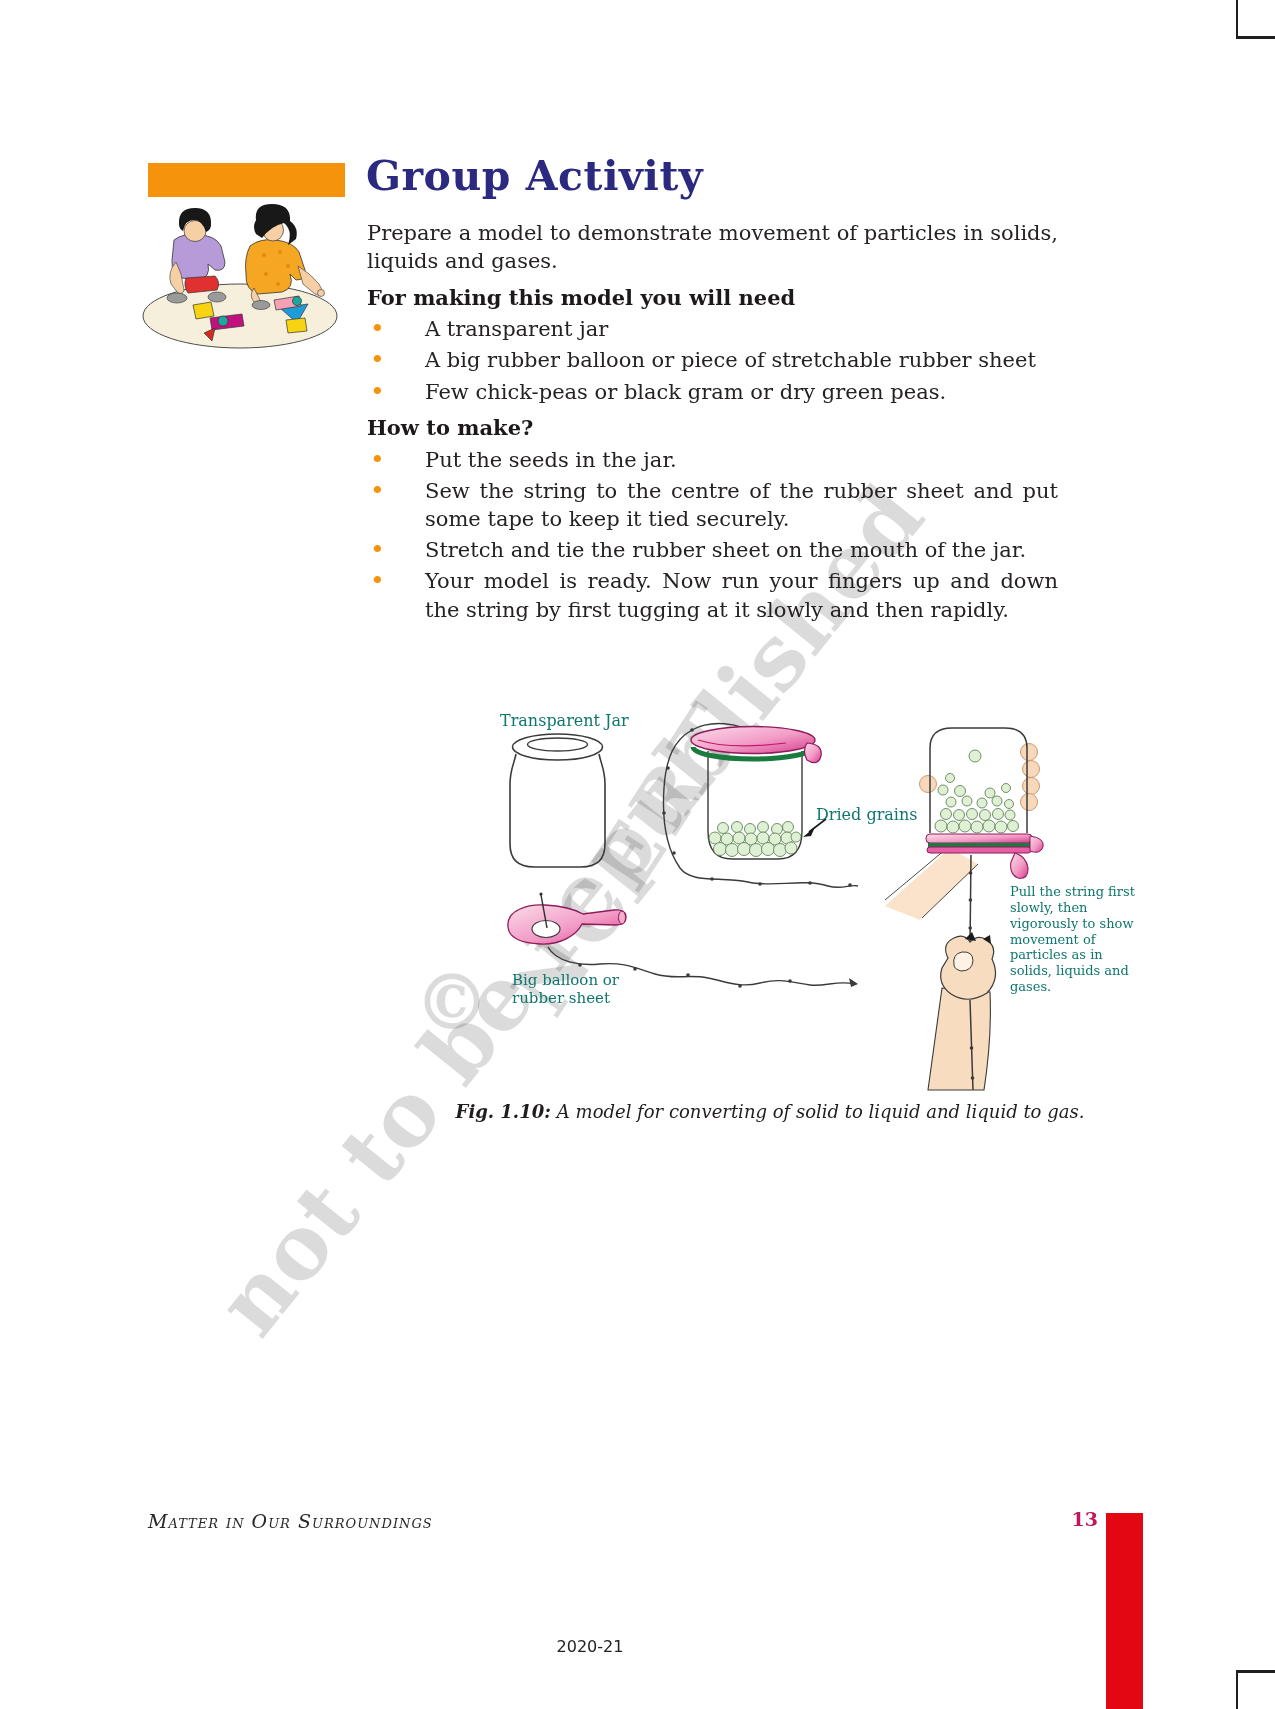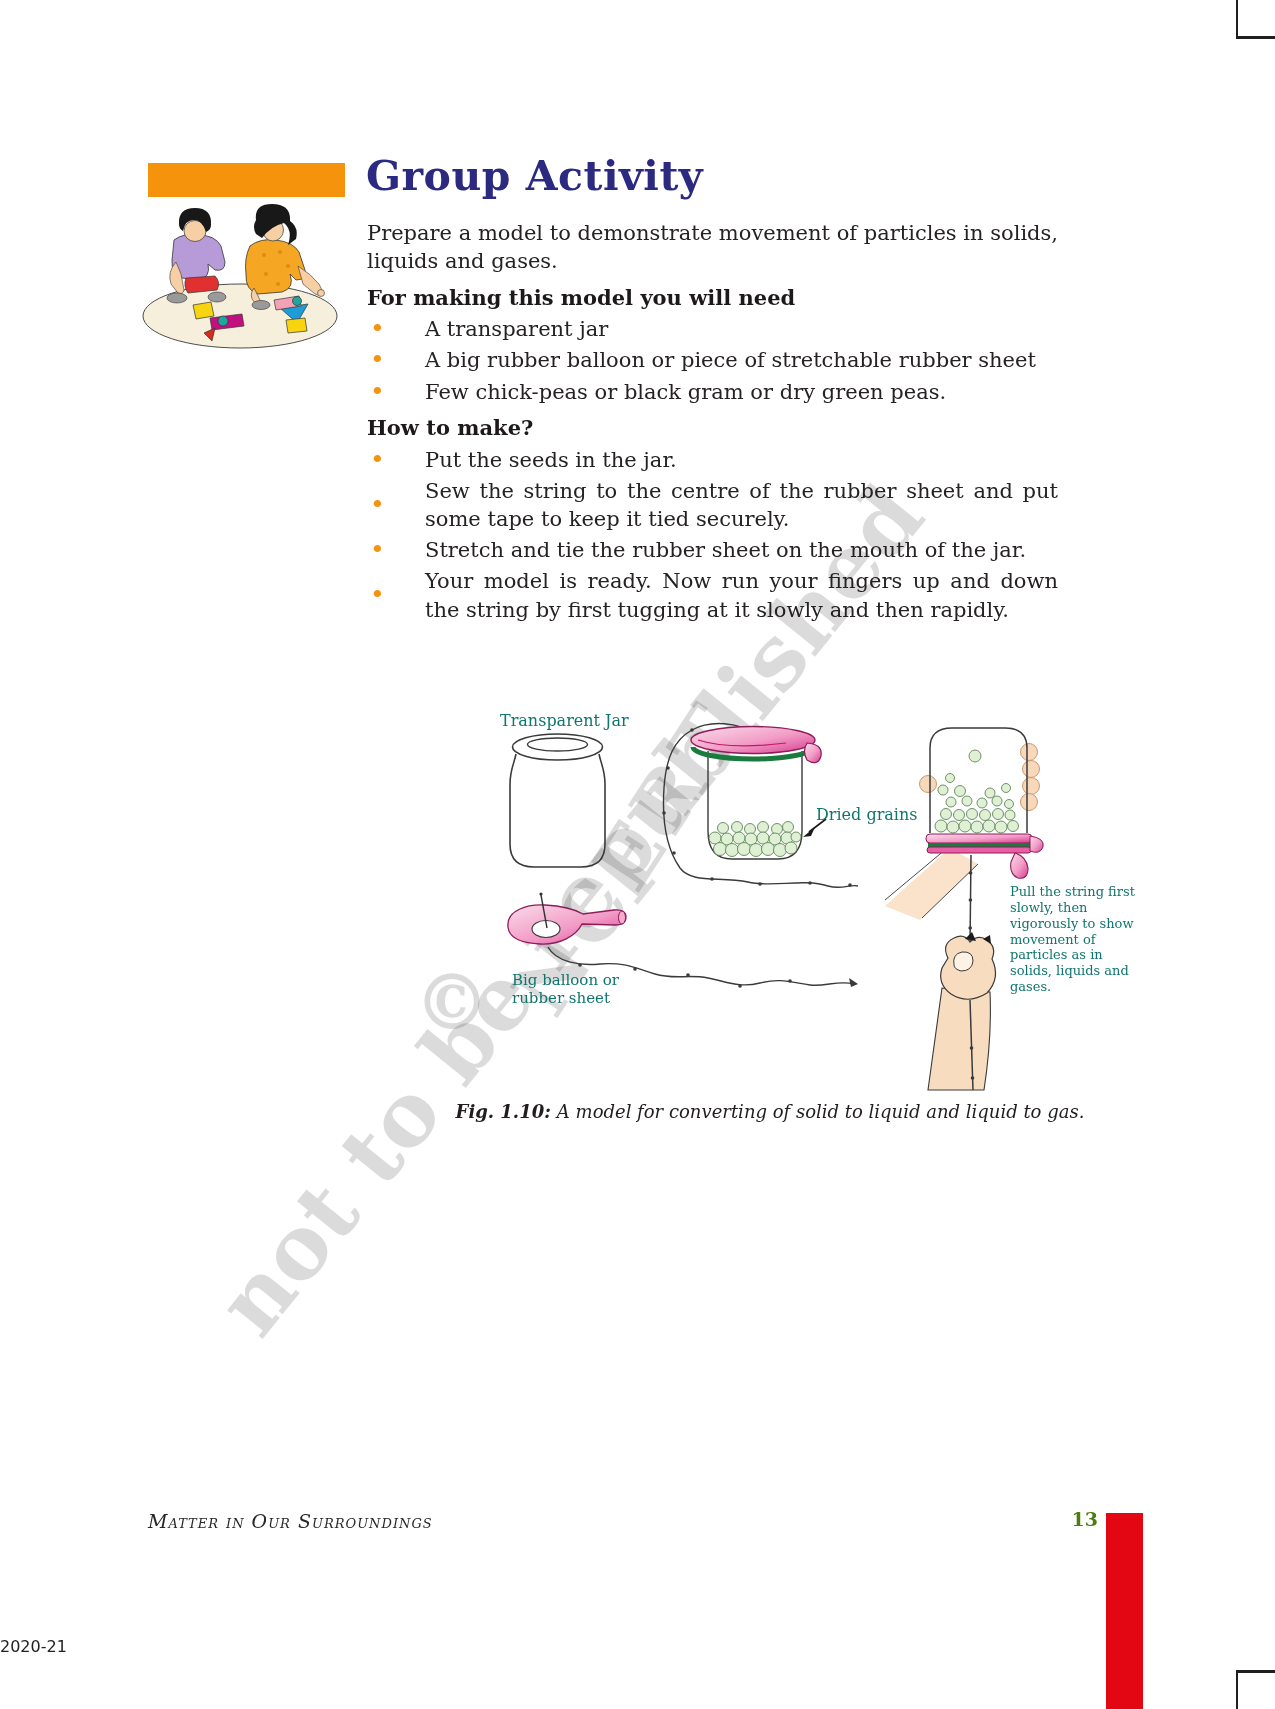--- a/index.html
+++ b/index.html
@@ -25,44 +25,44 @@
              border-left:2px solid #1f1f1f;border-top:3px solid #1f1f1f;}
   #orange-bar{left:148px;top:163px;width:197px;height:34px;background:#F6930D;z-index:2;}
   #page-title{left:366px;top:152px;font-size:41px;font-weight:bold;color:#2B2A80;
               letter-spacing:0.5px;z-index:2;}
 
   
   #content{left:367px;top:219px;width:691px;z-index:2;font-size:21px;line-height:1.35;
            text-align:justify;}
   #content p{margin:0 0 3px 0;}
   .subhead{font-weight:bold;color:#1d191a;margin:8px 0 3px 0;}
-  .li{display:flex;margin:2.5px 0;align-items:center;}
+  .li{display:flex;margin:2.5px 0;}
   .li::before{content:"\2022";color:#F6930D;font-size:25px;line-height:1.15;width:55px;
               flex:none;padding-left:3px;}
   .li .li-text{flex:1;text-align:justify;}
 
   
   .fig-label{position:absolute;z-index:3;font-size:16px;color:#0f766e;line-height:1.2;}
   #lbl-jar{left:500px;top:711px;}
   #lbl-grains{left:816px;top:805px;}
   #lbl-balloon{left:512px;top:971px;width:120px;font-size:15px;}
   #lbl-pull{left:1010px;top:884px;width:134px;font-size:13px;line-height:1.22;}
 
   #caption{left:420px;top:1101px;width:700px;text-align:center;z-index:2;font-size:18px;
            font-style:italic;color:#211d1e;}
   #caption .cap-prefix{font-weight:bold;}
   #caption .cap-text{margin-left:6px;}
 
   
   #footer-title{left:148px;top:1510px;font-size:19px;font-style:italic;z-index:2;
                 font-variant:small-caps;letter-spacing:1px;color:#2b2728;}
   #footer-page{left:1040px;top:1508px;width:58px;text-align:right;font-size:19px;
-               font-weight:bold;z-index:2;color:#4d7c0f;}
+               font-weight:bold;z-index:2;color:#be185d;}
   #red-bar{left:1106px;top:1513px;width:37px;height:196px;background:#E30613;z-index:2;}
-  #edition{left:0;top:1637px;width:1180px;z-index:2;font-size:16px;
+  #edition{left:0;top:1637px;width:1180px;text-align:center;z-index:2;font-size:16px;
            font-family:"DejaVu Sans",sans-serif;color:#222;}
 </style>
 </head>
 <body>
 
 <div class="wm" id="wm-org">NCERT</div>
 <div class="wm" id="wm-copy">©</div>
 <div class="wm" id="wm-notice">not to be republished</div>
 
 <div id="corner-tr"></div>

